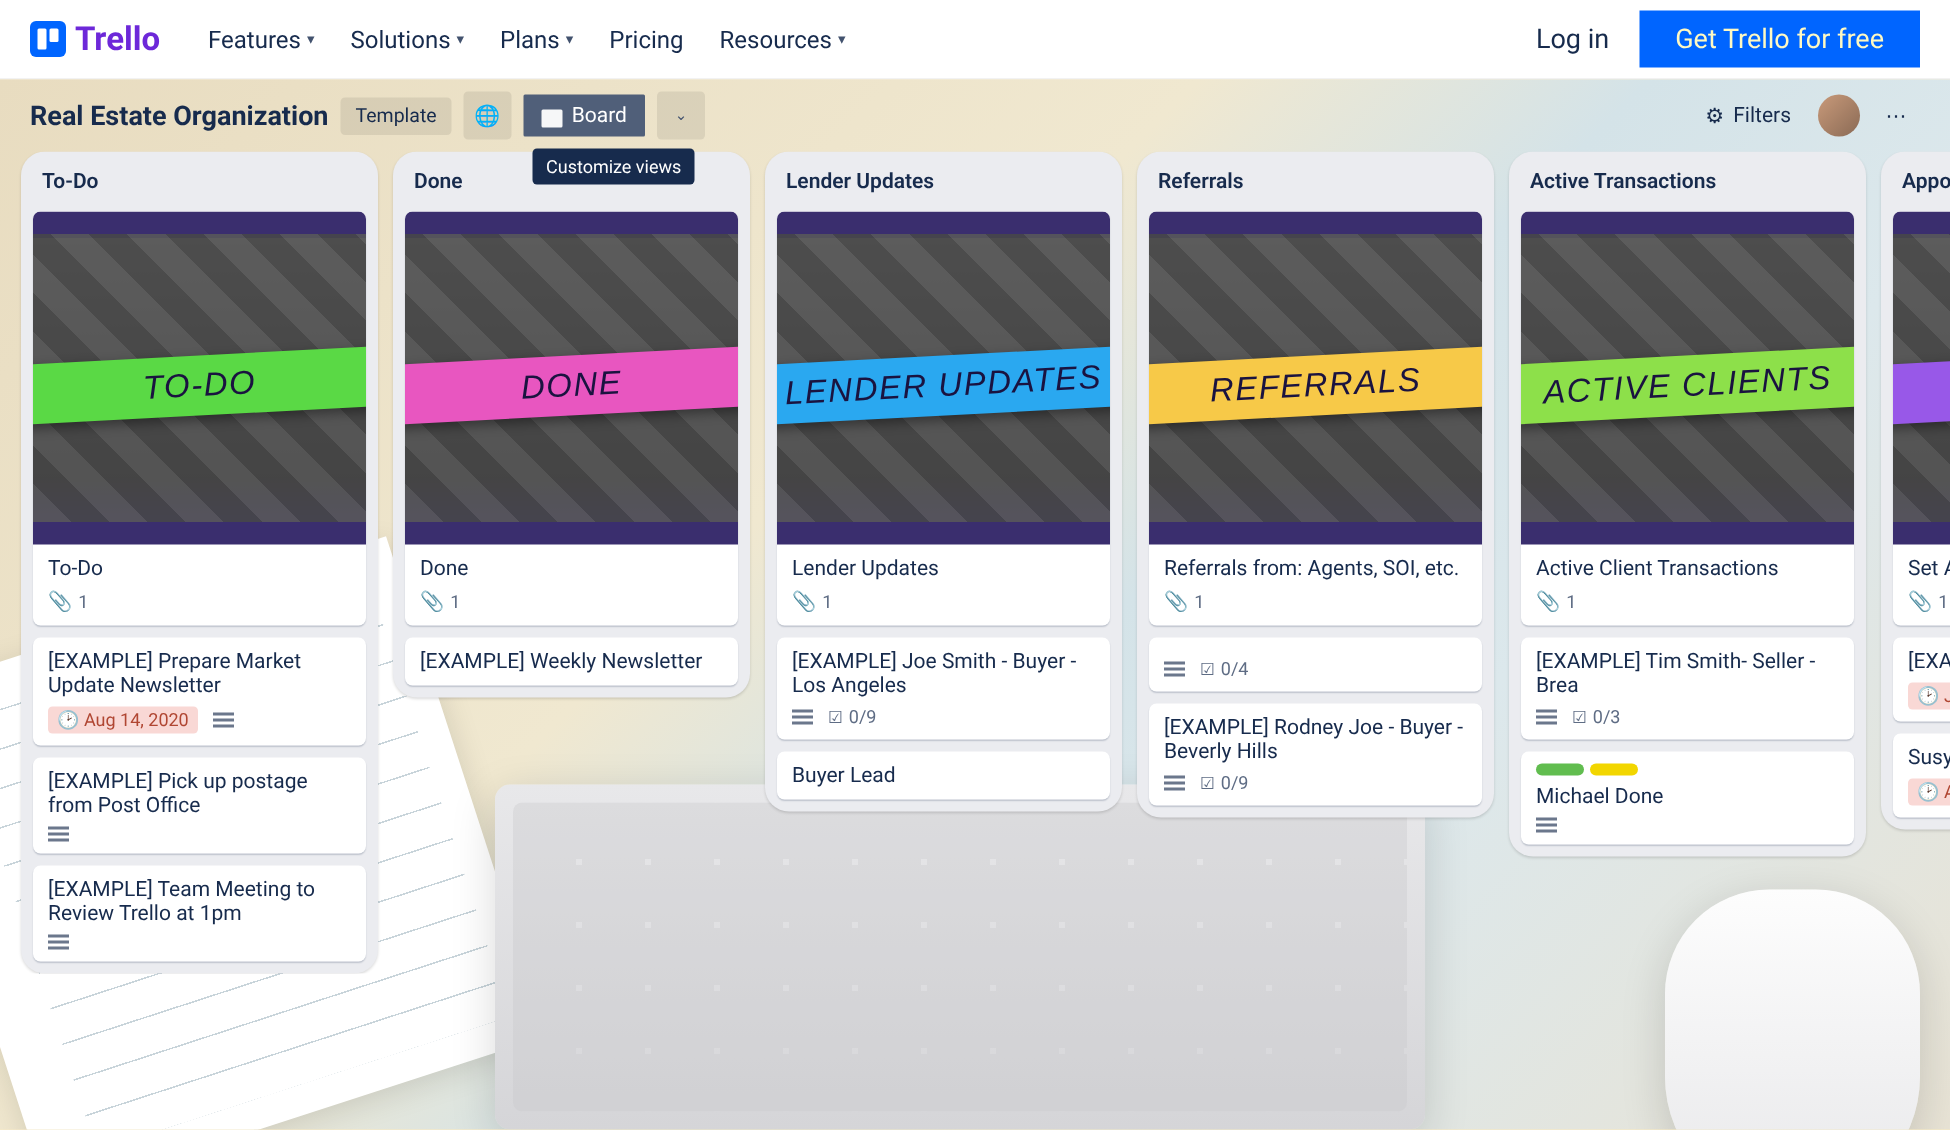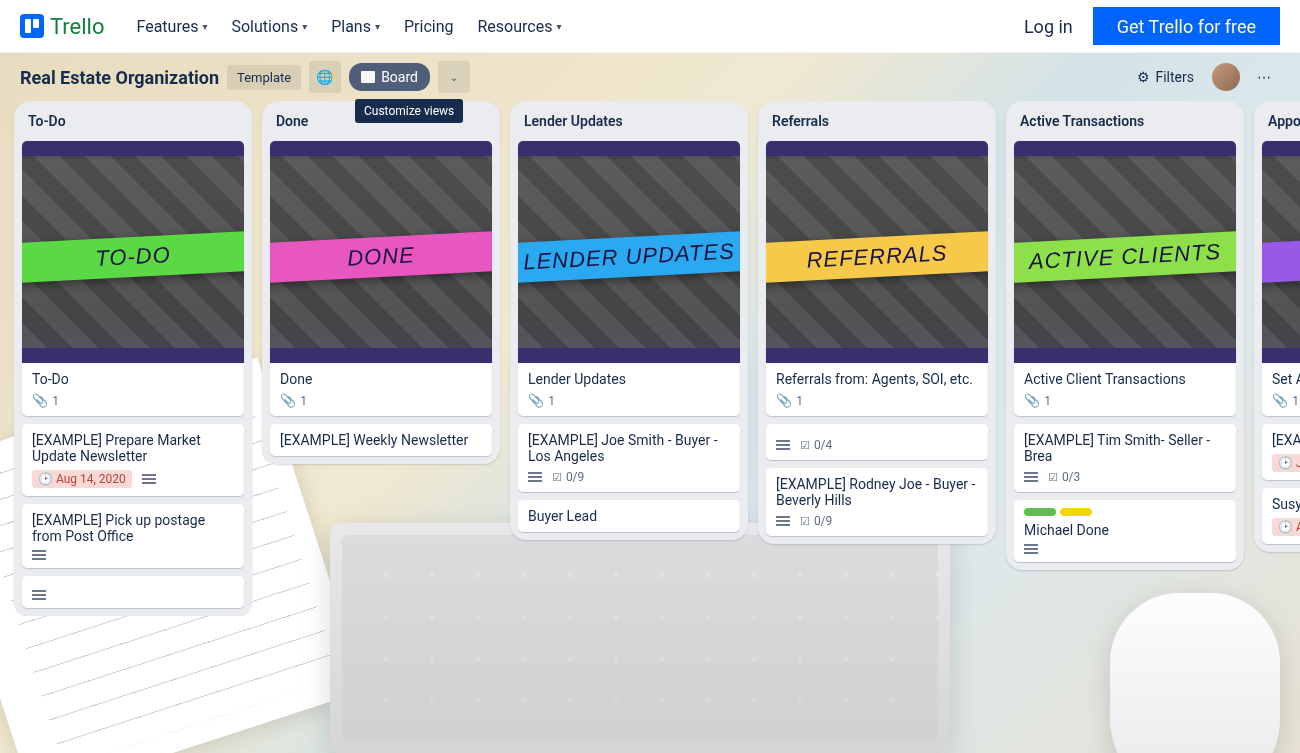--- a/index.html
+++ b/index.html
@@ -3,38 +3,38 @@
 <meta charset="utf-8">
 <style>
 *{box-sizing:border-box;margin:0;padding:0;font-family:-apple-system,BlinkMacSystemFont,"Segoe UI",Roboto,sans-serif}
 body{width:1300px;height:753px;overflow:hidden;background:#f4e9c8}
 .topnav{height:53px;background:#fff;display:flex;align-items:center;padding:0 20px;border-bottom:1px solid rgba(0,0,0,.05)}
 .logo{display:flex;align-items:center;gap:6px;margin-right:22px}
 .logo-icon{width:24px;height:24px;background:#0065ff;border-radius:4px;position:relative}
 .logo-icon::before,.logo-icon::after{content:"";position:absolute;background:#fff;width:6px;border-radius:1px;top:5px}
 .logo-icon::before{left:5px;height:14px}
 .logo-icon::after{right:5px;height:9px}
-.logo-text{font-size:22px;font-weight:400;color:#15803d}
+.logo-text{font-size:22px;font-weight:700;color:#6d28d9}
 .navitems{display:flex;gap:4px}
 .navitem{padding:8px 10px;font-size:16px;color:#172b4d;display:flex;align-items:center;gap:4px;cursor:pointer;border-radius:4px}
 .chev{font-size:10px;color:#42526e}
 .spacer{flex:1}
 .login{font-size:18px;color:#172b4d;padding:12px 20px;cursor:pointer}
 .cta{background:#0065ff;color:#fef9c3;font-size:18px;padding:0 24px;height:38px;display:flex;align-items:center;cursor:pointer}
 .board-bg{position:relative;width:1300px;height:700px;background:linear-gradient(135deg,#e8dcc0 0%,#f0e8d0 40%,#d4e3e8 55%,#dce8ec 70%,#e8e3d5 100%)}
 .keyboard{position:absolute;left:330px;top:470px;width:620px;height:230px;background:linear-gradient(180deg,#e8e8ea,#d5d5d8);border-radius:10px;box-shadow:0 8px 30px rgba(0,0,0,.15)}
 .keyboard::before{content:"";position:absolute;inset:12px;background:repeating-linear-gradient(90deg,#c8c8cb 0 42px,transparent 42px 46px),repeating-linear-gradient(0deg,#c8c8cb 0 38px,transparent 38px 42px);opacity:.35;border-radius:6px}
 .mouse{position:absolute;right:20px;top:540px;width:170px;height:210px;background:linear-gradient(180deg,#fdfdfd,#e8e8ea);border-radius:90px 90px 110px 110px;box-shadow:0 8px 30px rgba(0,0,0,.15)}
 .notepad{position:absolute;left:-30px;top:350px;width:350px;height:350px;background:#fff;transform:rotate(-18deg);box-shadow:0 4px 20px rgba(0,0,0,.12)}
 .notepad::before{content:"";position:absolute;inset:20px 20px 20px 40px;background:repeating-linear-gradient(0deg,transparent 0 24px,#c8d4da 24px 25px)}
 .boardhdr{position:relative;height:48px;display:flex;align-items:center;padding:0 20px;gap:8px}
 .boardtitle{font-size:18px;font-weight:700;color:#172b4d}
 .pill{background:rgba(0,0,0,.08);color:#172b4d;font-size:13px;padding:5px 10px;border-radius:3px;cursor:pointer}
 .iconbtn{width:32px;height:32px;background:rgba(0,0,0,.08);border-radius:3px;display:flex;align-items:center;justify-content:center;cursor:pointer;color:#172b4d;font-size:14px}
-.viewbtn{background:#505f79;color:#fff;padding:6px 12px;border-radius:13px;display:flex;align-items:center;gap:6px;font-size:14px;cursor:pointer}
+.viewbtn{background:#505f79;color:#fff;padding:6px 12px;border-radius:1px;display:flex;align-items:flex-end;gap:6px;font-size:14px;cursor:pointer}
 .viewbtn .grid{width:14px;height:12px;background:#fff;border-radius:1px;position:relative;opacity:.95}
 .tooltip{position:absolute;top:46px;left:355px;background:#172b4d;color:#fff;font-size:12px;padding:5px 9px;border-radius:3px;z-index:50}
 .filtersbtn{display:flex;align-items:center;gap:6px;font-size:14px;color:#172b4d;padding:6px 10px;border-radius:3px;cursor:pointer}
 .avatar{width:28px;height:28px;border-radius:50%;background:linear-gradient(135deg,#c99a7a,#8a6a55);cursor:pointer}
 .lists{position:relative;display:flex;gap:10px;padding:0 14px;align-items:flex-start;overflow:hidden}
 .list{width:238px;flex-shrink:0;background:#ebecf0;border-radius:16px;padding:8px;display:flex;flex-direction:column;gap:8px;box-shadow:0 1px 2px rgba(0,0,0,.15)}
 .listtitle{font-size:14px;font-weight:600;color:#172b4d;padding:4px 6px}
 .card{background:#fff;border-radius:5px;box-shadow:0 1px 1px rgba(9,30,66,.2);padding:8px 10px 8px;font-size:14px;color:#172b4d;cursor:pointer}
 .card-cover{padding:0;overflow:hidden}
 .cover{height:222px;position:relative;background:linear-gradient(180deg,#3a2e6e 0%,#3a2e6e 8%,#6b6b6b 8%,#555 35%,#444 55%,#333 80%,#3a2e6e 92%,#3a2e6e 100%)}
@@ -145,20 +145,21 @@
         </div>
         <div class="card">
           <div>[EXAMPLE] Pick up postage from Post Office</div>
           <div class="badges">
             <span class="badge">
               <span class="desc-icon"></span>
             </span>
           </div>
         </div>
         <div class="card">
+          <div>[EXAMPLE] Team Meeting to Review Trello at 1pm</div>
           <div class="badges">
             <span class="badge">
               <span class="desc-icon"></span>
             </span>
           </div>
         </div>
       </div>
       <div class="list">
         <div class="listtitle">Done</div>
         <div class="card card-cover">

